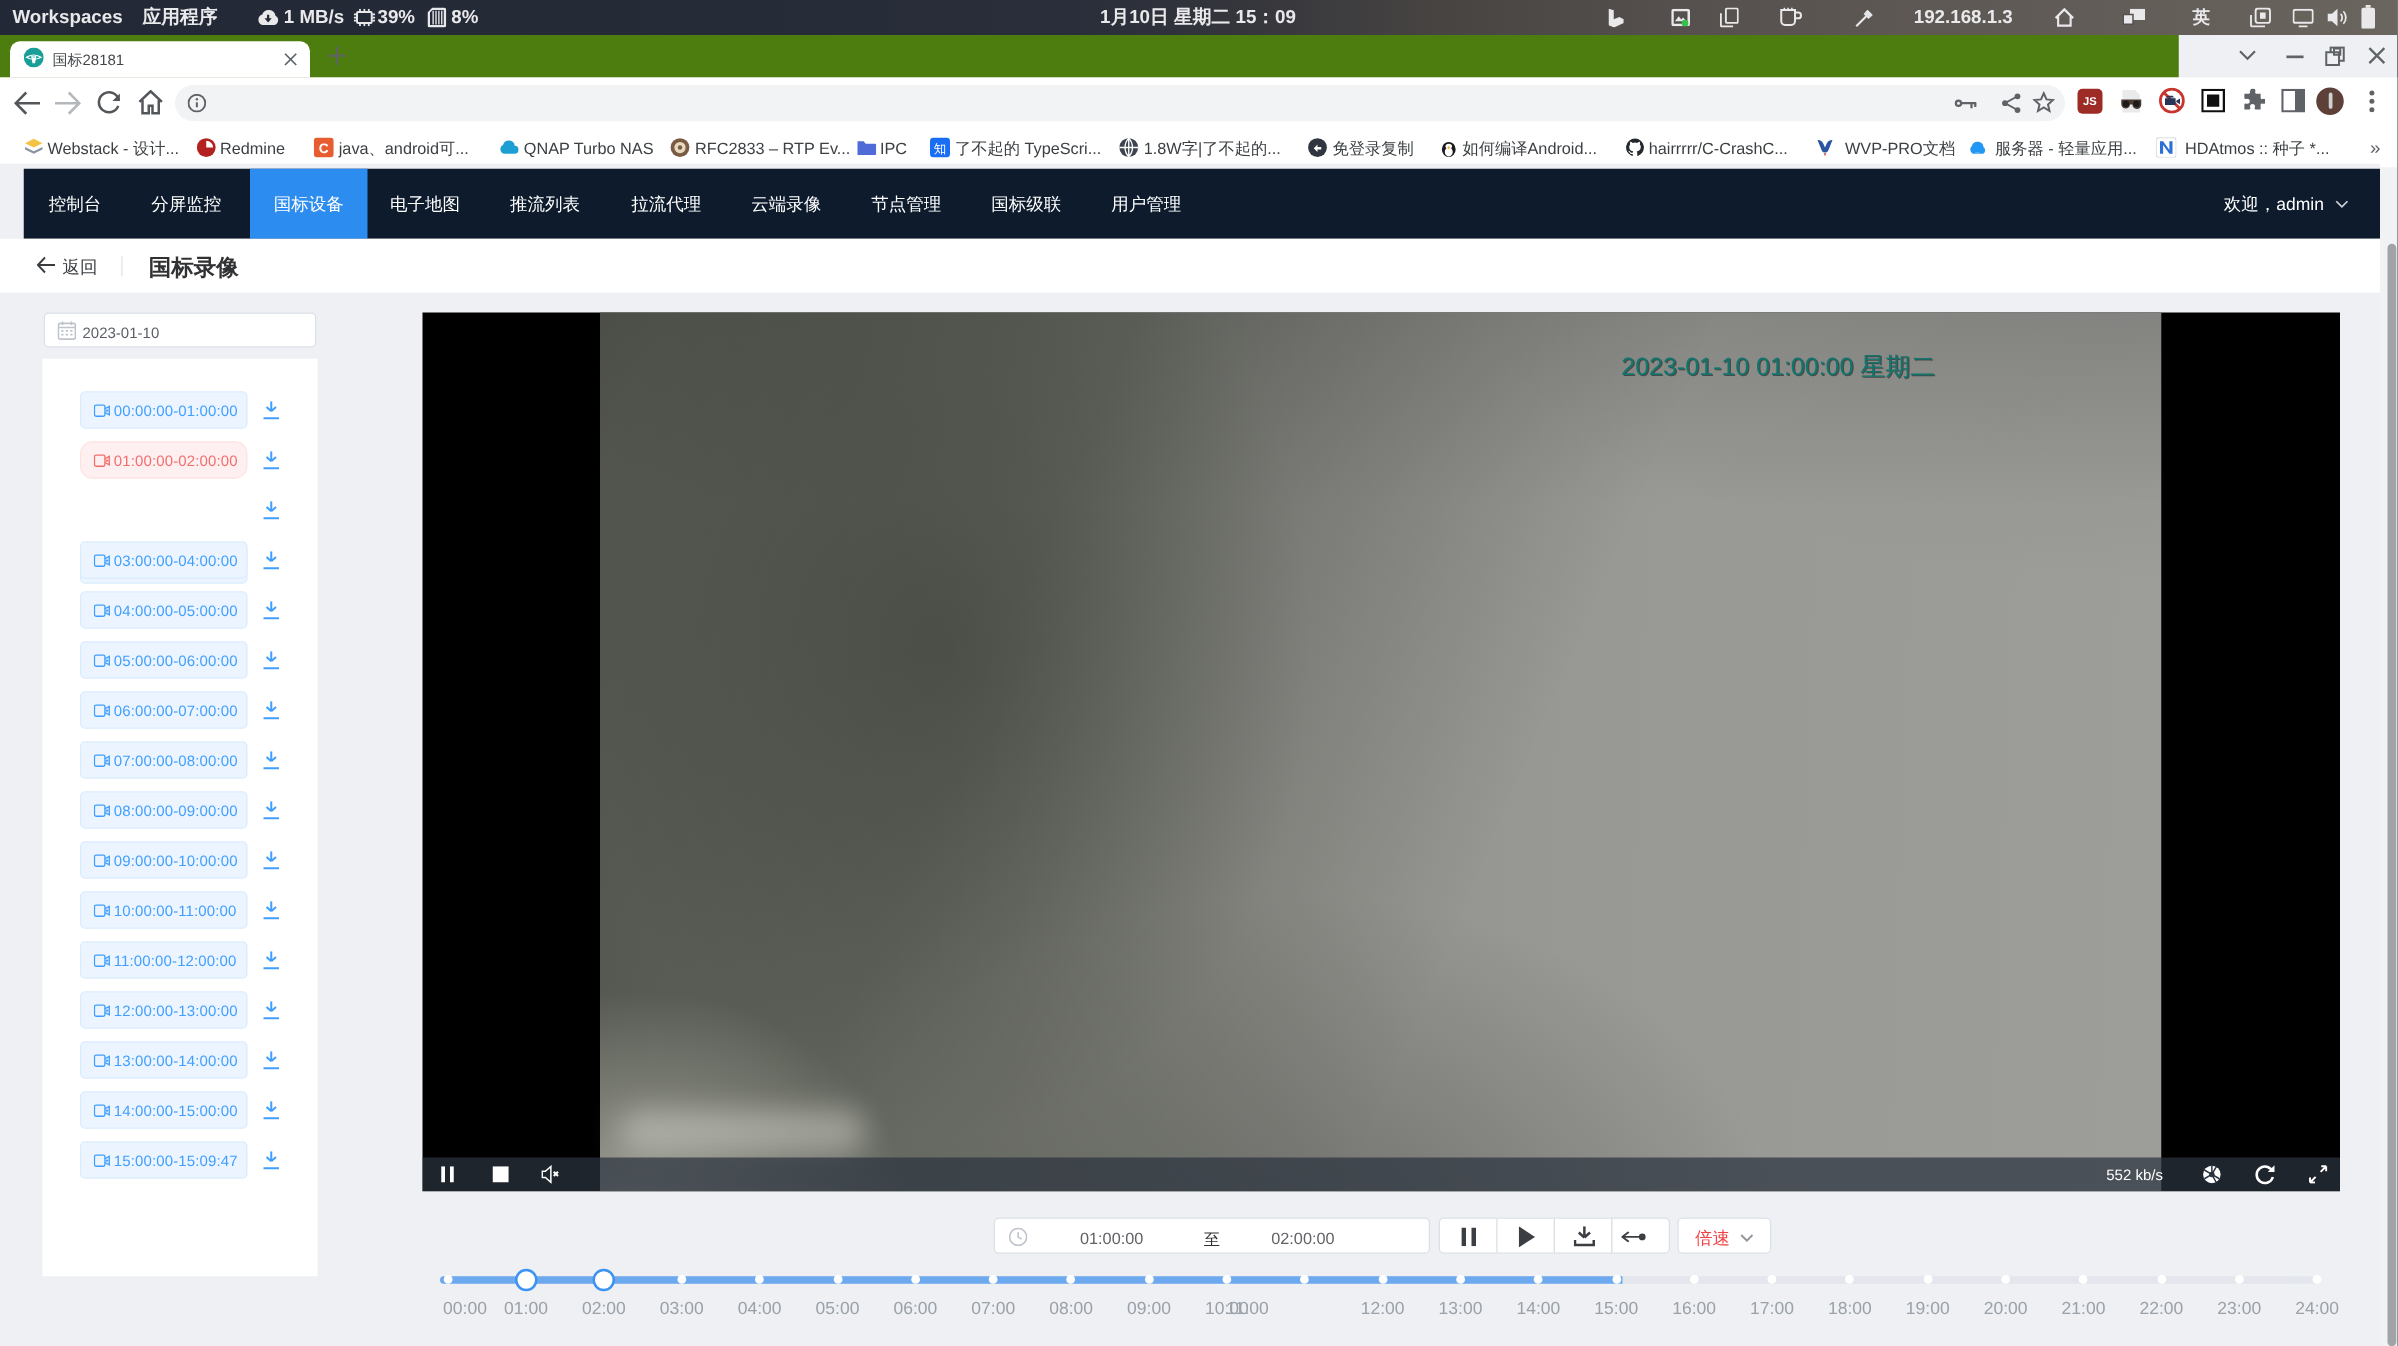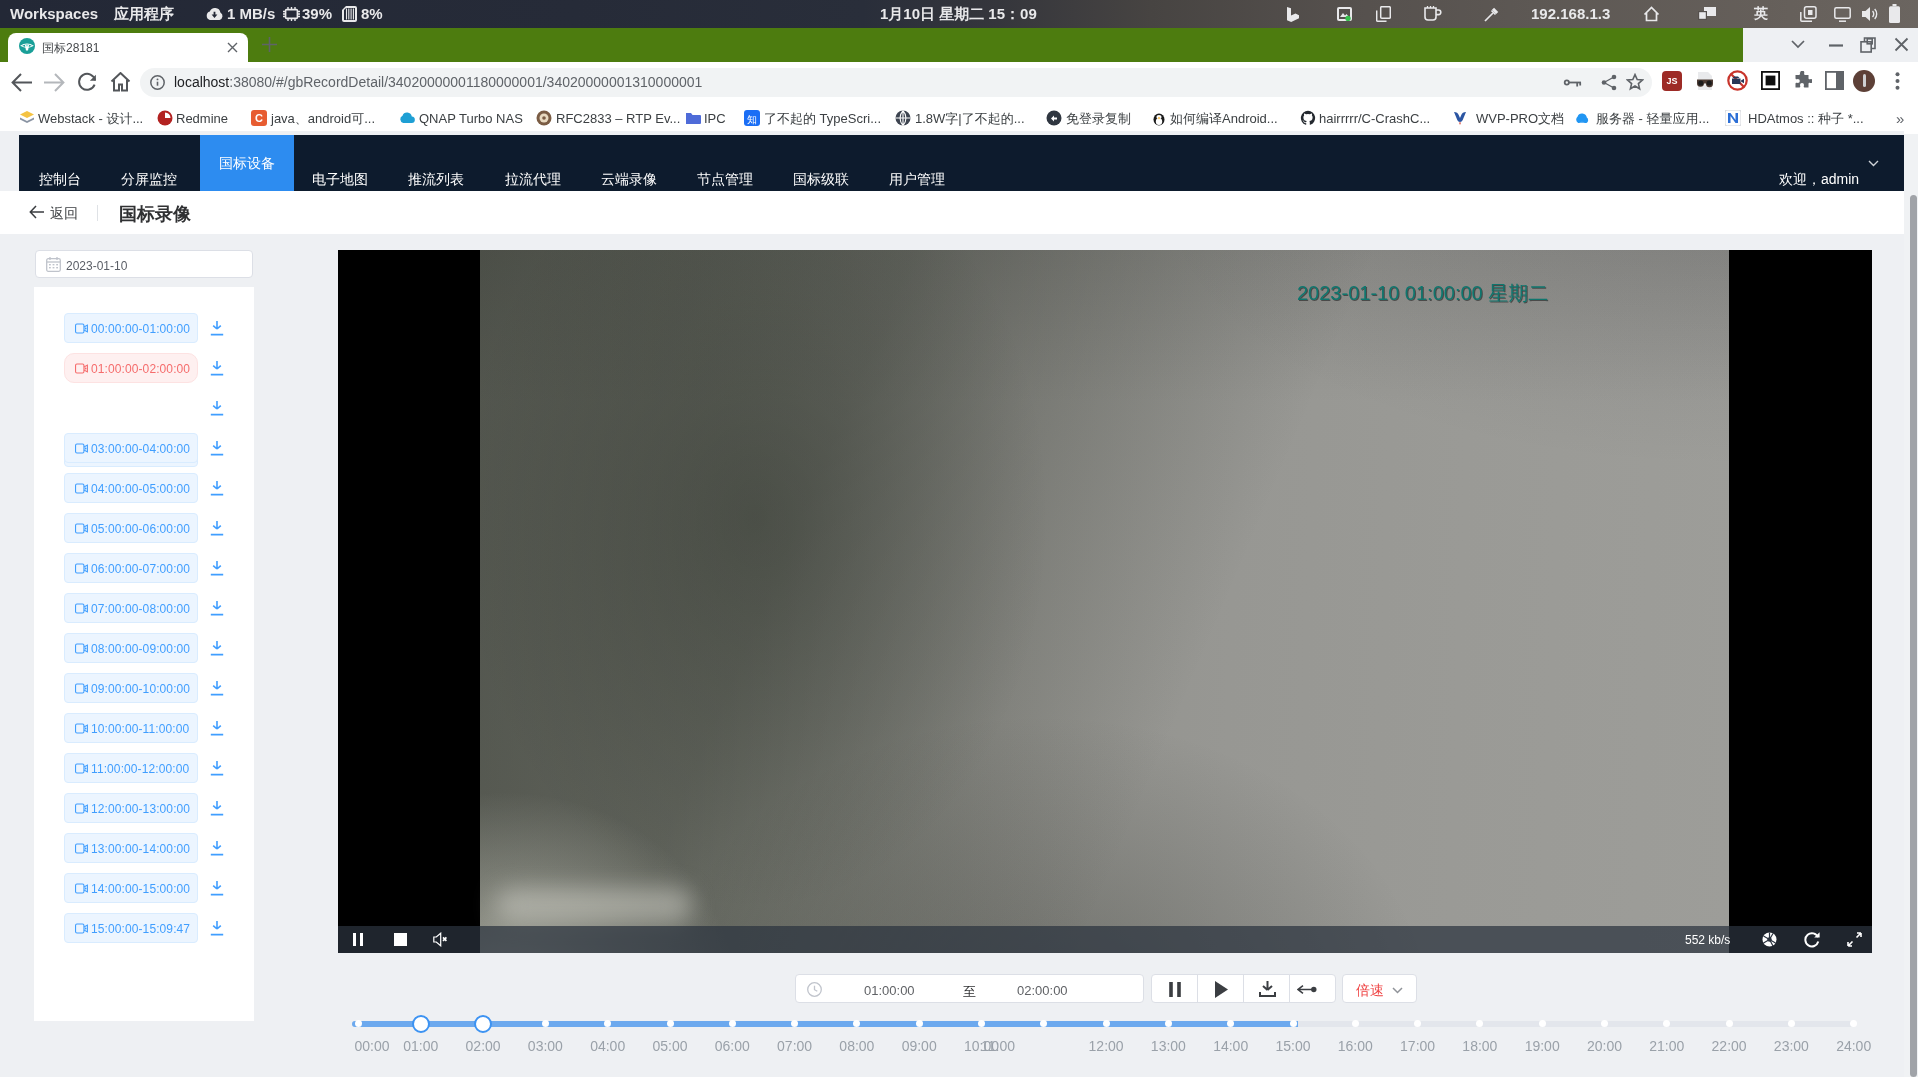--- a/index.html
+++ b/index.html
@@ -17,21 +17,21 @@
 
 #toolbar{position:absolute;left:0;top:62px;width:1918px;height:41px;background:#fff}
 #urlpill{position:absolute;left:140px;top:6px;width:1512px;height:29px;border-radius:15px;background:#f1f3f4;color:#5f6368}
 
 #bookmarks{position:absolute;left:0;top:103px;width:1918px;height:31px;background:#fff;color:#3c4043;font-size:13px}
 .bm{position:absolute;top:8px;height:16px;line-height:16px;white-space:nowrap}
 .bmi{position:absolute;top:7px;width:16px;height:16px}
 
 #appbg{position:absolute;left:0;top:131px;width:1904px;height:946px;background:#eef0f3}
 #navbar{position:absolute;left:19px;top:135px;width:1885px;height:56px;background:#0d1b2d;color:#fff}
-.nvt{position:absolute;top:16px;height:56px;line-height:56px;white-space:nowrap;font-size:14px}
+.nvt{position:absolute;top:0;height:56px;line-height:56px;white-space:nowrap;font-size:14px}
 #navact{position:absolute;left:181px;top:0;width:94px;height:56px;background:#2d8cf0;text-align:center;line-height:56px;font-size:14px}
 #subhdr{position:absolute;left:0;top:191px;width:1904px;height:43px;background:#fff;color:#303133}
 
 #dateinput{position:absolute;left:35px;top:250px;width:218px;height:28px;background:#fff;border:1px solid #dcdfe6;border-radius:4px}
 #panel{position:absolute;left:34px;top:287px;width:220px;height:734px;background:#fff}
 .rbtn{position:absolute;left:30px;width:134px;height:30px;background:#ecf5ff;border:1px solid #d9ecff;border-radius:4px;color:#409eff;font-size:12px;white-space:nowrap}
 .rbtn.red{background:#fef0f0;border-color:#fde2e2;color:#f56c6c}
 .rbtn svg{position:absolute;left:10px;top:9px}
 .rbtn span{position:absolute;left:26px;top:8px;letter-spacing:0.1px}
 .dl{position:absolute;left:176px;width:14px;height:15px}
@@ -199,21 +199,20 @@
     </svg>
   <svg class="abs" style="left:110px;top:10px" width="21" height="20" viewBox="0 0 21 20">
       <path fill="none" stroke="#53565a" stroke-width="2" d="M1.5 9.5L10.5 1l9 8.5M4 8v10.5h5v-6h3v6h5V8"></path>
     </svg>
   <div id="urlpill">
     <svg class="abs" style="left:10px;top:7px" width="15" height="15" viewBox="0 0 15 15">
         <circle cx="7.5" cy="7.5" r="6.7" fill="none" stroke="#5f6368" stroke-width="1.5"></circle>
         <path stroke="#5f6368" stroke-width="1.6" d="M7.5 6.7v4"></path>
         <circle cx="7.5" cy="4.4" r="0.95" fill="#5f6368"></circle>
       </svg>
-    <span style="position:absolute;left:34px;top:6px;font-size:14px;color:#202124">localhost<span style="color:#5f6368">:38080/#/gbRecordDetail/34020000001180000001/34020000001310000001</span></span>
     <svg class="abs" style="left:1421px;top:8px" width="21" height="13" viewBox="0 0 21 13">
         <g fill="#5f6368">
           <circle cx="5.8" cy="6.5" r="2.1" fill="none" stroke="#5f6368" stroke-width="1.8"></circle>
           <path stroke="#5f6368" stroke-width="1.8" d="M8 6.5h12"></path>
           <path stroke="#5f6368" stroke-width="1.8" d="M16.2 6.5v4M19.2 6.5v3"></path>
         </g>
       </svg>
     <svg class="abs" style="left:1461px;top:6px" width="16" height="17" viewBox="0 0 16 17">
         <g fill="#5f6368">
           <circle cx="13" cy="3" r="2.3"></circle>

